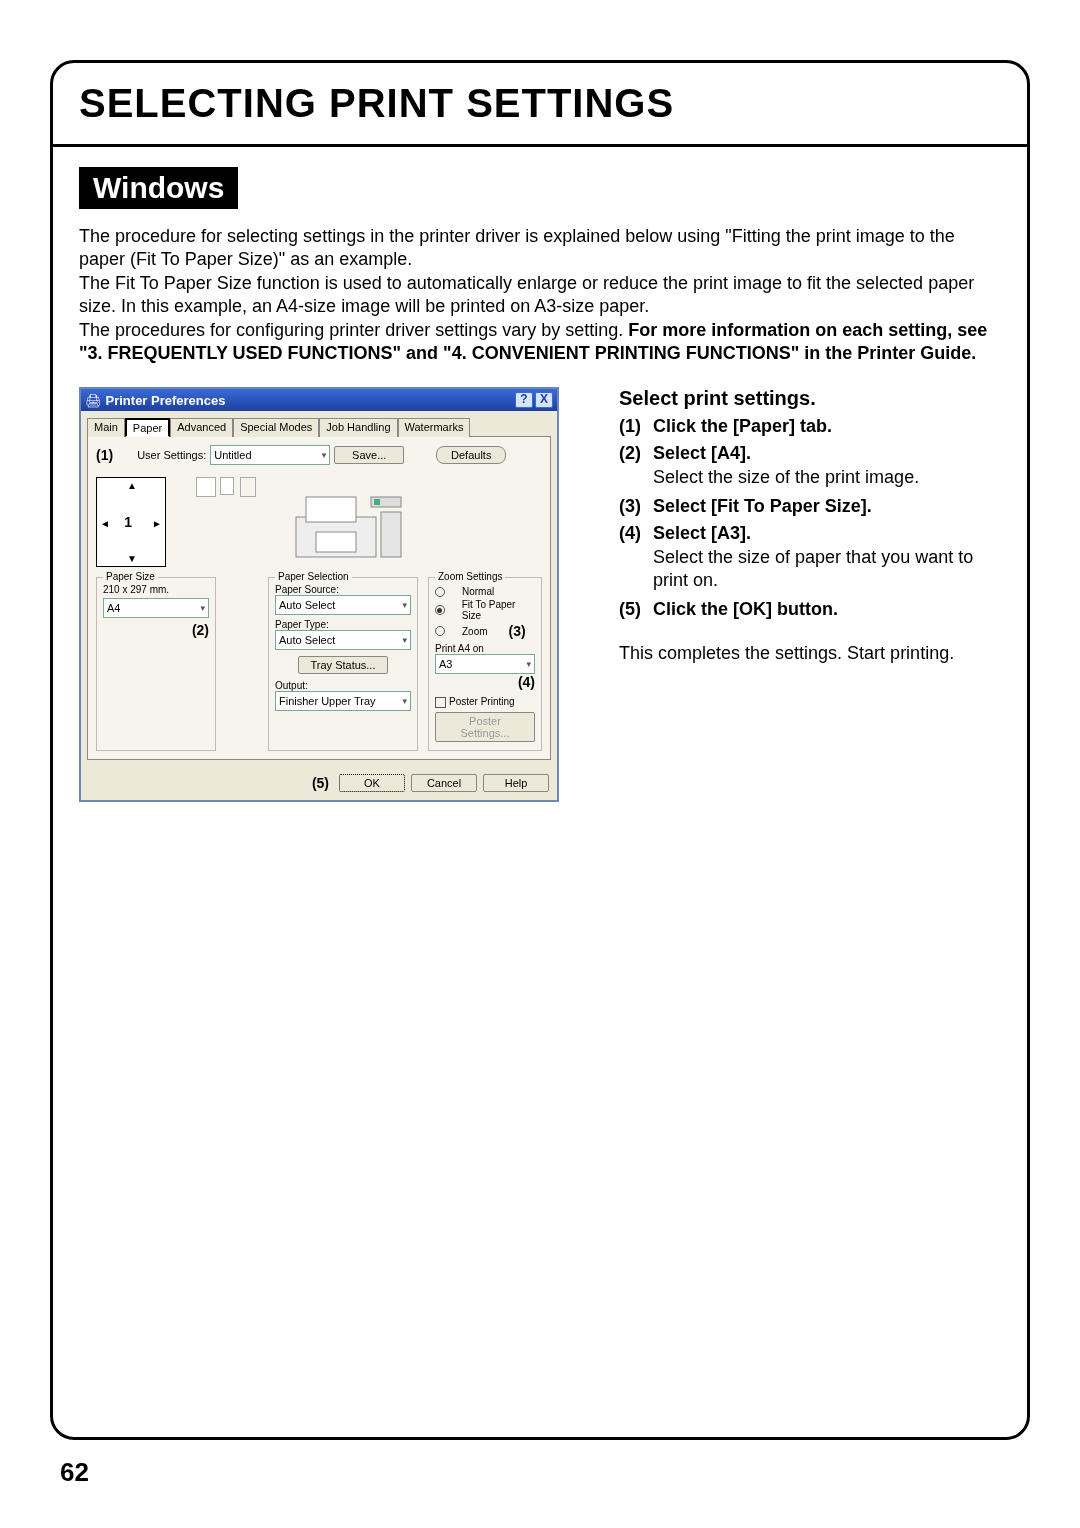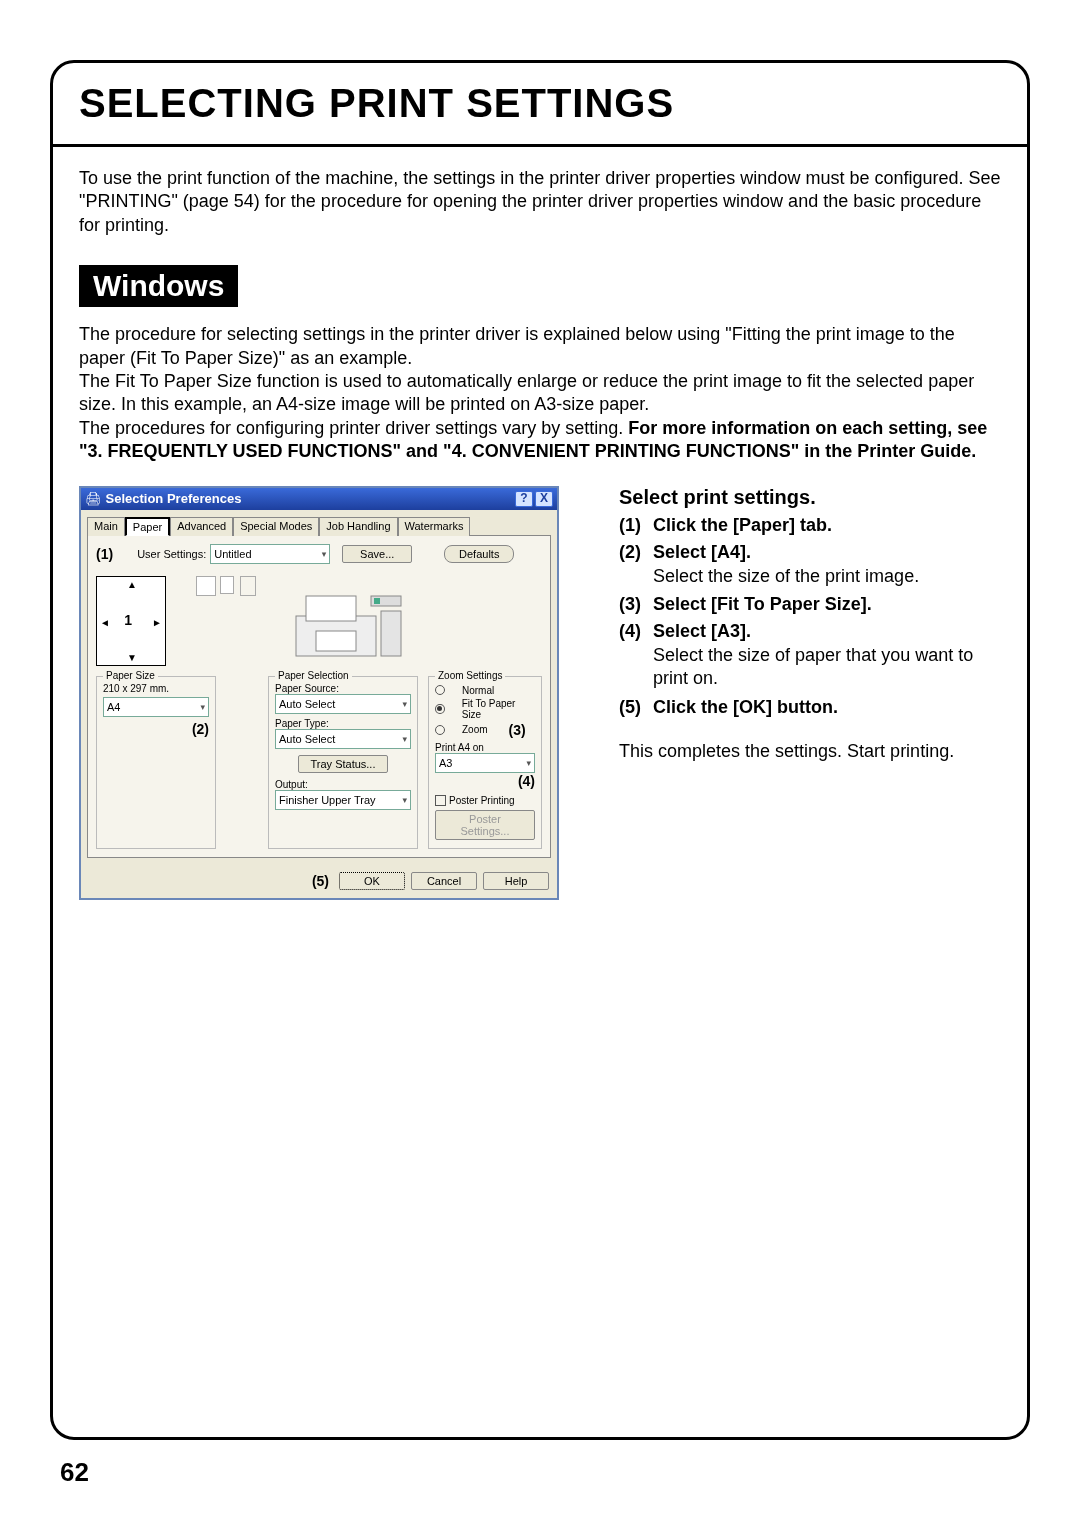--- a/index.html
+++ b/index.html
@@ -136,38 +136,37 @@
 </head>
 <body>
 
 <div class="page-frame">
   <div class="title-box">
     <div class="page-title">SELECTING PRINT SETTINGS</div>
   </div>
 
   <div class="content">
 
-    <div class="intro">To use the print function of the machine, the settings in the printer driver properties window must be configured. See "PRINTING" (page 54) for the procedure for opening the printer driver properties window and the basic procedure for printing.</div>
 
     <div class="os-label">Windows</div>
 
     <div class="proc">
       <span>The procedure for selecting settings in the printer driver is explained below using "Fitting the print image to the paper (Fit To Paper Size)" as an example.</span><br>
       <span>The Fit To Paper Size function is used to automatically enlarge or reduce the print image to fit the selected paper size. In this example, an A4-size image will be printed on A3-size paper.</span><br>
       <span>The procedures for configuring printer driver settings vary by setting. </span><b>For more information on each setting, see "3. FREQUENTLY USED FUNCTIONS" and "4. CONVENIENT PRINTING FUNCTIONS" in the Printer Guide.</b>
     </div>
 
     <div class="columns">
 
       <div class="col-left">
         <div class="dlg">
 
           <div class="dlg-title">
             <span style="margin-right:4px;">🖨</span>
-            <span class="t">Selection Preferences</span>
+            <span class="t">Printer Preferences</span>
             <span class="tb-btn">?</span>
             <span class="tb-btn">X</span>
           </div>
 
           <div class="tabs">
             <div class="tab">Main</div>
             <div class="tab sel">Paper</div>
             <div class="tab">Advanced</div>
             <div class="tab">Special Modes</div>
             <div class="tab">Job Handling</div>
@@ -176,21 +175,21 @@
 
           <div class="tab-body">
 
             <div class="row">
               <span class="marker">(1)</span>
               <span style="margin-left:20px;">User Settings:</span>
               <div class="combo" style="width:120px;">
                 <span>Untitled</span>
                 <span class="arrow">▾</span>
               </div>
-              <div class="btn" style="width:70px;margin-left:8px;">Save...</div>
+              <div class="btn" style="width:70px;margin-left:0;">Save...</div>
               <div class="btn" style="width:70px;margin-left:28px;border-radius:8px;">Defaults</div>
             </div>
 
             <div class="preview">
               <div style="display:flex;align-items:flex-start;">
                 <div class="sheet">
                   <span class="arrw" style="top:2px;left:30px;">▲</span>
                   <span class="arrw" style="bottom:2px;left:30px;">▼</span>
                   <span class="arrw" style="top:40px;left:3px;">◄</span>
                   <span class="arrw" style="top:40px;right:3px;">►</span>

